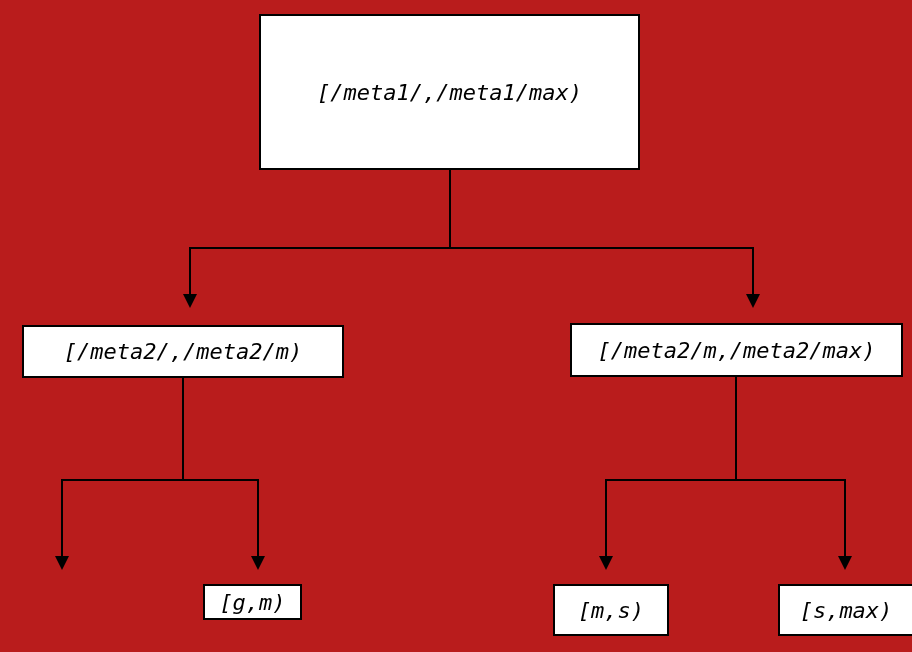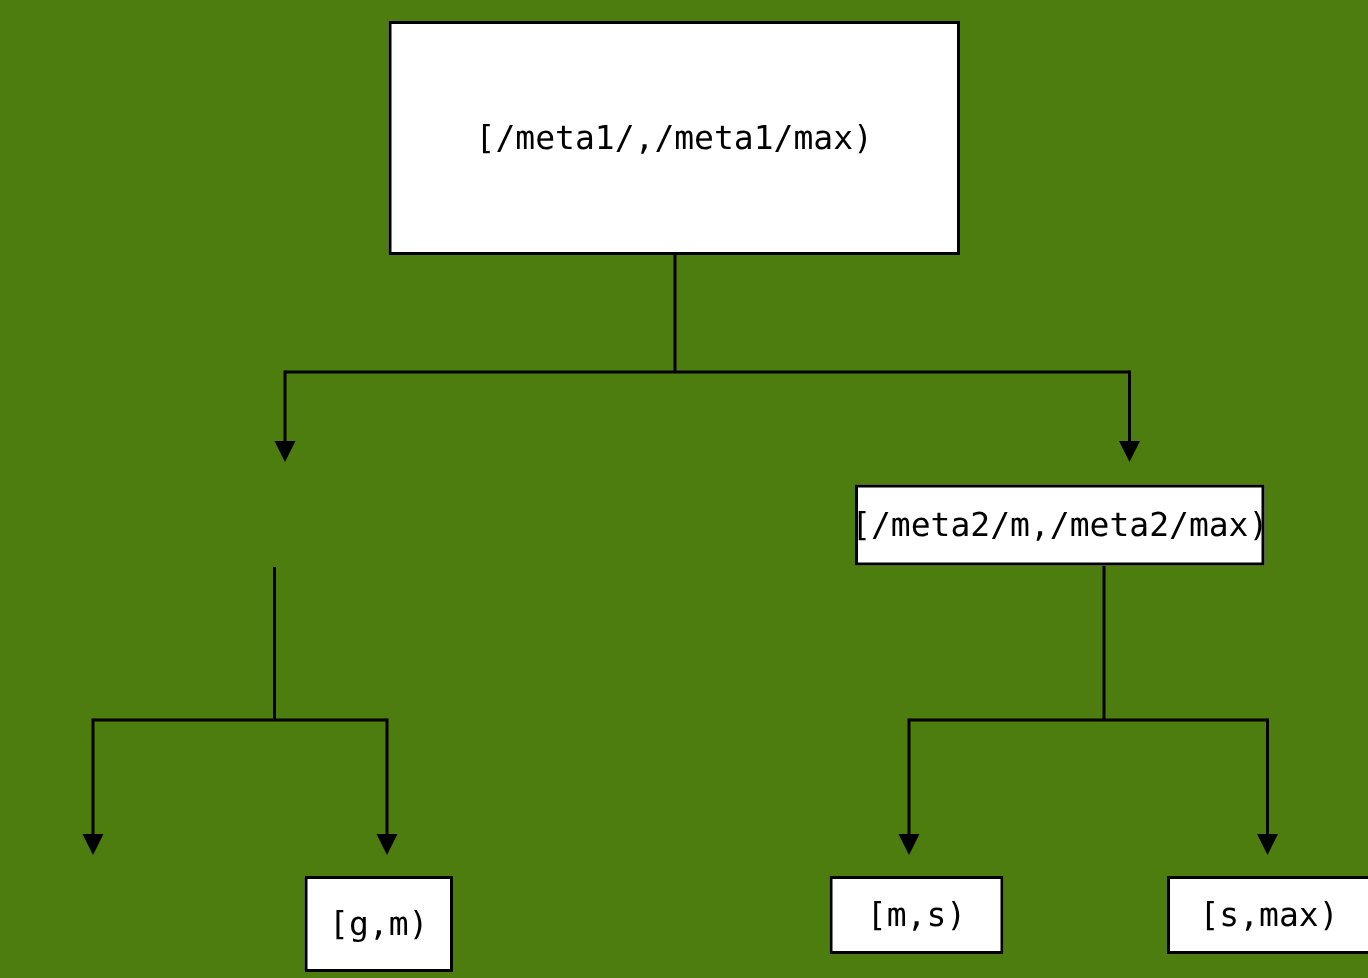--- a/index.html
+++ b/index.html
@@ -4,23 +4,24 @@
 <style>
   html, body {
     margin: 0;
     padding: 0;
     background: #ffffff;
   }
   .canvas {
     position: relative;
     width: 912px;
     height: 652px;
-    background: #4d7c0f;
+    background: #b91c1c;
     font-family: "DejaVu Sans Mono", "Liberation Mono", monospace;
     overflow: hidden;
+    font-style: italic;
   }
   .connectors {
     position: absolute;
     left: 0;
     top: 0;
     width: 912px;
     height: 652px;
   }
   .node {
     position: absolute;
@@ -29,23 +30,23 @@
     background: #ffffff;
     display: flex;
     align-items: center;
     justify-content: center;
     color: #000000;
     font-size: 22px;
     white-space: nowrap;
   }
   .node-root   { left: 259px; top: 14px;  width: 381px; height: 156px; }
   .node-l2a    { left: 22px;  top: 325px; width: 322px; height: 53px;  }
-  .node-l2b    { left: 570px; top: 323px; width: 273px; height: 54px;  }
+  .node-l2b    { left: 570px; top: 323px; width: 333px; height: 54px;  }
   .node-leaf0  { left: 8px;   top: 584px; width: 100px; height: 52px;  }
-  .node-leaf1  { left: 203px; top: 584px; width: 99px;  height: 64px;  }
+  .node-leaf1  { left: 203px; top: 584px; width: 99px;  height: 36px;  }
   .node-leaf2  { left: 553px; top: 584px; width: 116px;  height: 52px;  }
   .node-leaf3  { left: 778px; top: 584px; width: 136px; height: 52px;  }
 </style>
 </head>
 <body>
 
 <div class="canvas">
 
   <svg class="connectors" viewBox="0 0 912 652" xmlns="http://www.w3.org/2000/svg">
 
@@ -68,20 +69,23 @@
     <path d="M606,479 V556" stroke="#000000" stroke-width="2" fill="none"></path>
     <path d="M845,479 V556" stroke="#000000" stroke-width="2" fill="none"></path>
     <polygon points="599,556 613,556 606,570" fill="#000000"></polygon>
     <polygon points="838,556 852,556 845,570" fill="#000000"></polygon>
   </svg>
 
   <div class="node node-root">
     <span>[/meta1/,/meta1/max)</span>
   </div>
 
+  <div class="node node-l2a">
+    <span>[/meta2/,/meta2/m)</span>
+  </div>
 
   <div class="node node-l2b">
     <span>[/meta2/m,/meta2/max)</span>
   </div>
 
 
   <div class="node node-leaf1">
     <span>[g,m)</span>
   </div>
 

